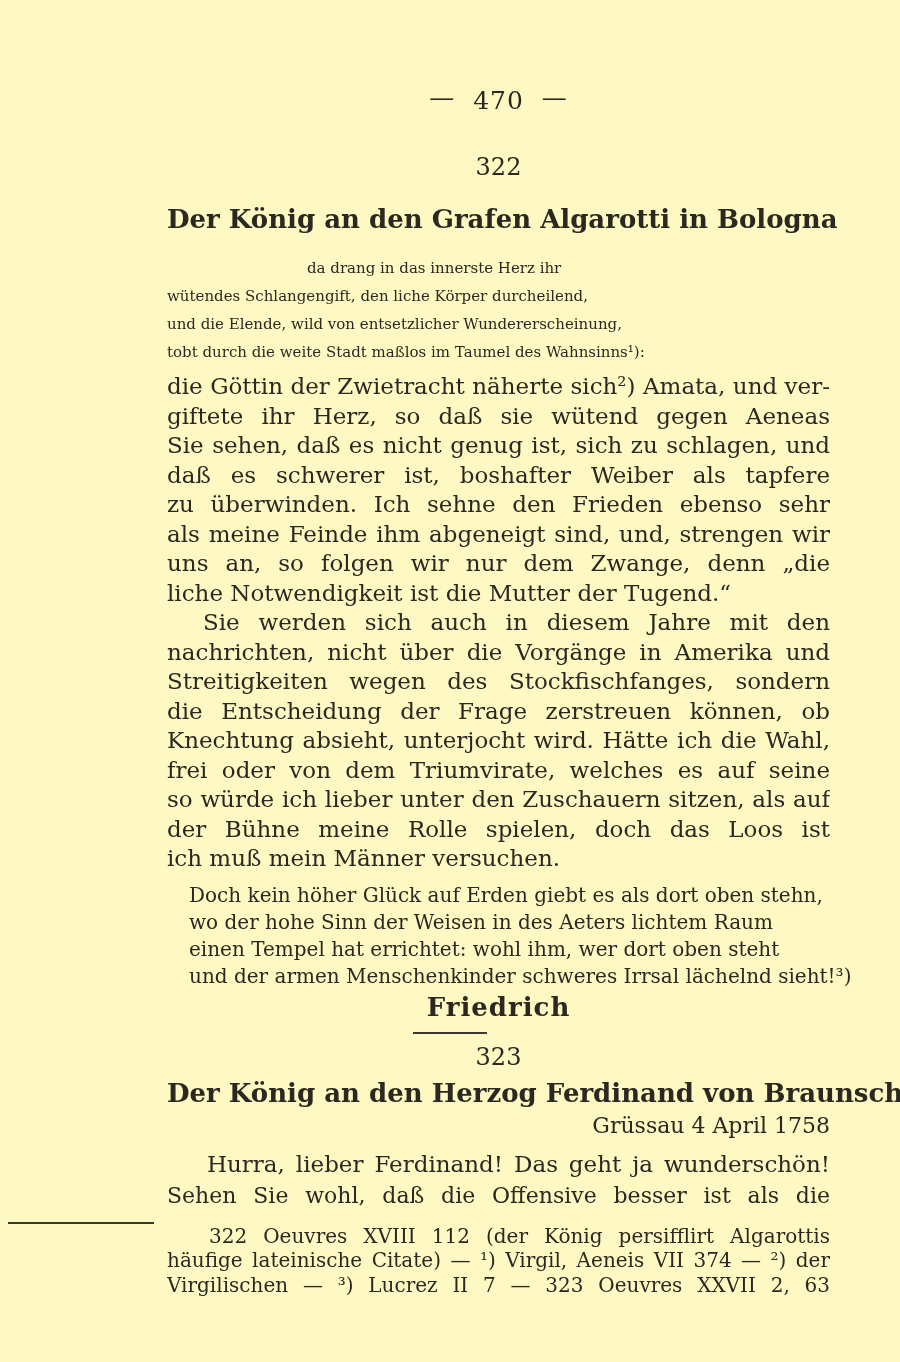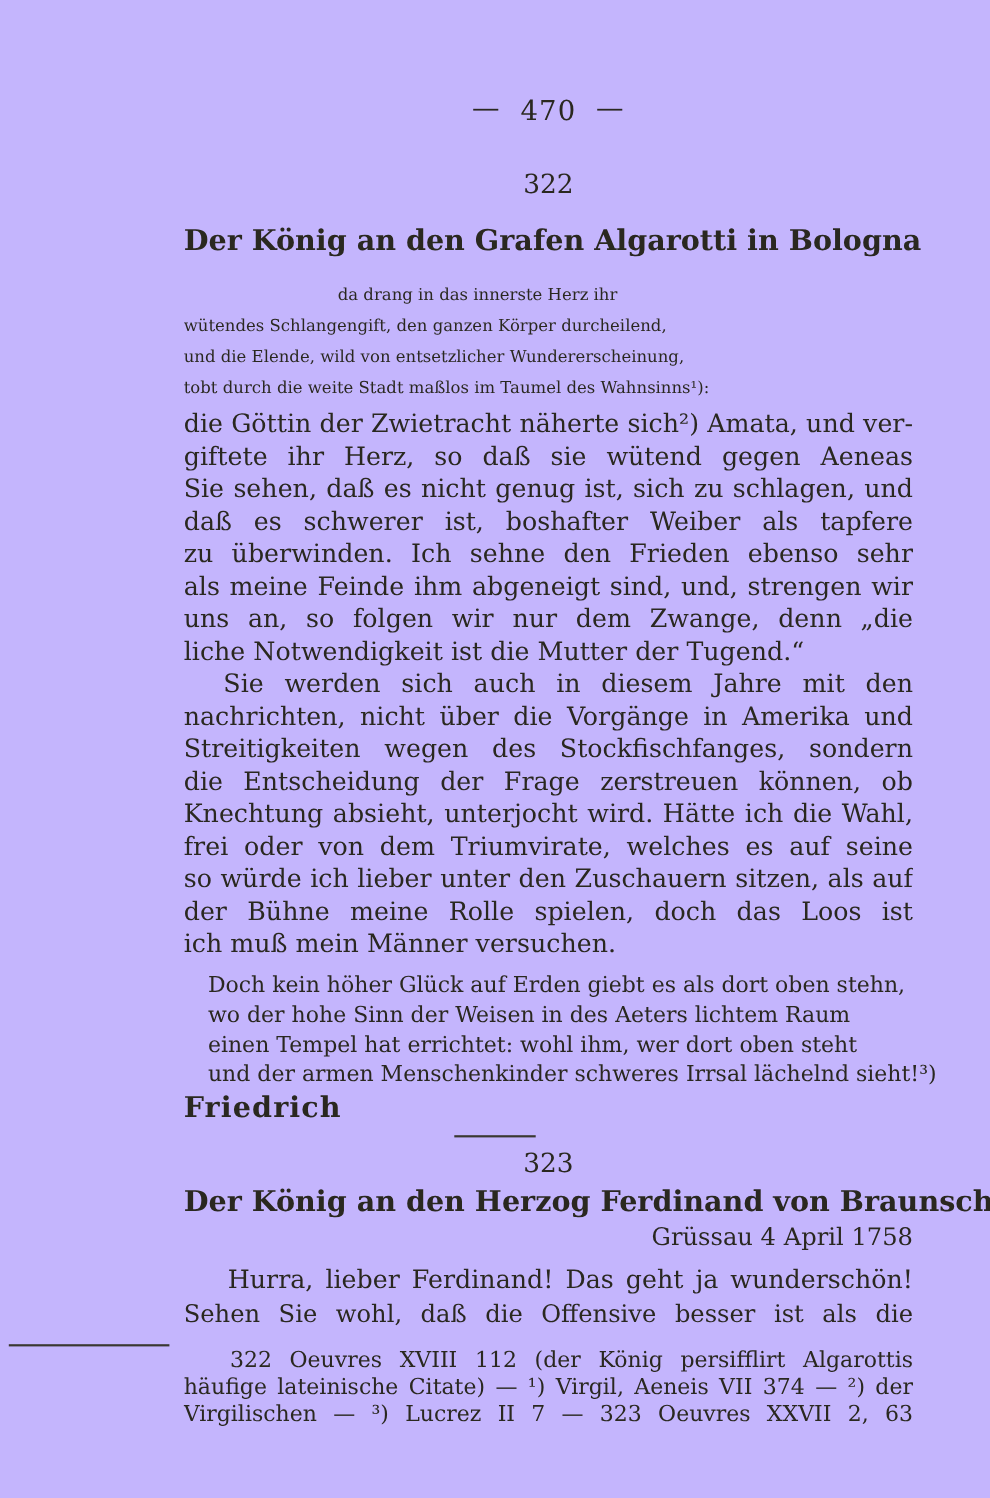--- a/index.html
+++ b/index.html
@@ -4,21 +4,21 @@
 <style>
   html, body {
     margin: 0;
     padding: 0;
     background: #fcfbf7;
   }
   .page {
     position: relative;
     width: 900px;
     height: 1362px;
-    background: #c4b5fd;
+    background: #fef9c3;
     color: #2a2820;
     font-family: "DejaVu Serif", serif;
     overflow: hidden;
   }
   .col {
     margin-left: 167px;
     width: 663px;
   }
   
   .pagenum {
@@ -67,21 +67,21 @@
     line-height: 29.5px;
     text-align: justify;
   }
   .para .tline::after { content: ""; display: inline-block; width: 100%; }
   .p1 { margin-top: 6px; }
   .p2 .tline:first-child { text-indent: 36px; }
   
   .endshort .tline:last-child { text-align: left; }
   .endshort .tline:last-child::after { width: 0; }
   .signature {
-    text-align: left;
+    text-align: center;
     padding-right: 35px;
     font-size: 26px;
     line-height: 34px;
     font-weight: bold;
     letter-spacing: 1px;
   }
   .center-rule {
     width: 74px;
     height: 2px;
     background: #3a3831;
@@ -128,21 +128,21 @@
   <div class="col pagenum">
     <span class="dash">—</span><span>470</span><span class="dash">—</span>
   </div>
 
   <section>
     <div class="col sec-num n322">322</div>
     <div class="col sec-title">Der König an den Grafen Algarotti in Bologna</div>
 
     <div class="col verse1">
         <div class="tline">da drang in das innerste Herz ihr</div>
-        <div class="tline">wütendes Schlangengift, den ganzen Körper durcheilend,</div>
+        <div class="tline">wütendes Schlangengift, den liche Körper durcheilend,</div>
         <div class="tline">und die Elende, wild von entsetzlicher Wundererscheinung,</div>
         <div class="tline">tobt durch die weite Stadt maßlos im Taumel des Wahnsinns¹):</div>
       </div>
 
     <div class="col para p1 endshort">
         <div class="tline">die Göttin der Zwietracht näherte sich²) Amata, und ver-</div>
         <div class="tline">giftete ihr Herz, so daß sie wütend gegen Aeneas wurde.</div>
         <div class="tline">Sie sehen, daß es nicht genug ist, sich zu schlagen, und</div>
         <div class="tline">daß es schwerer ist, boshafter Weiber als tapfere Männer</div>
         <div class="tline">zu überwinden. Ich sehne den Frieden ebenso sehr herbei,</div>

